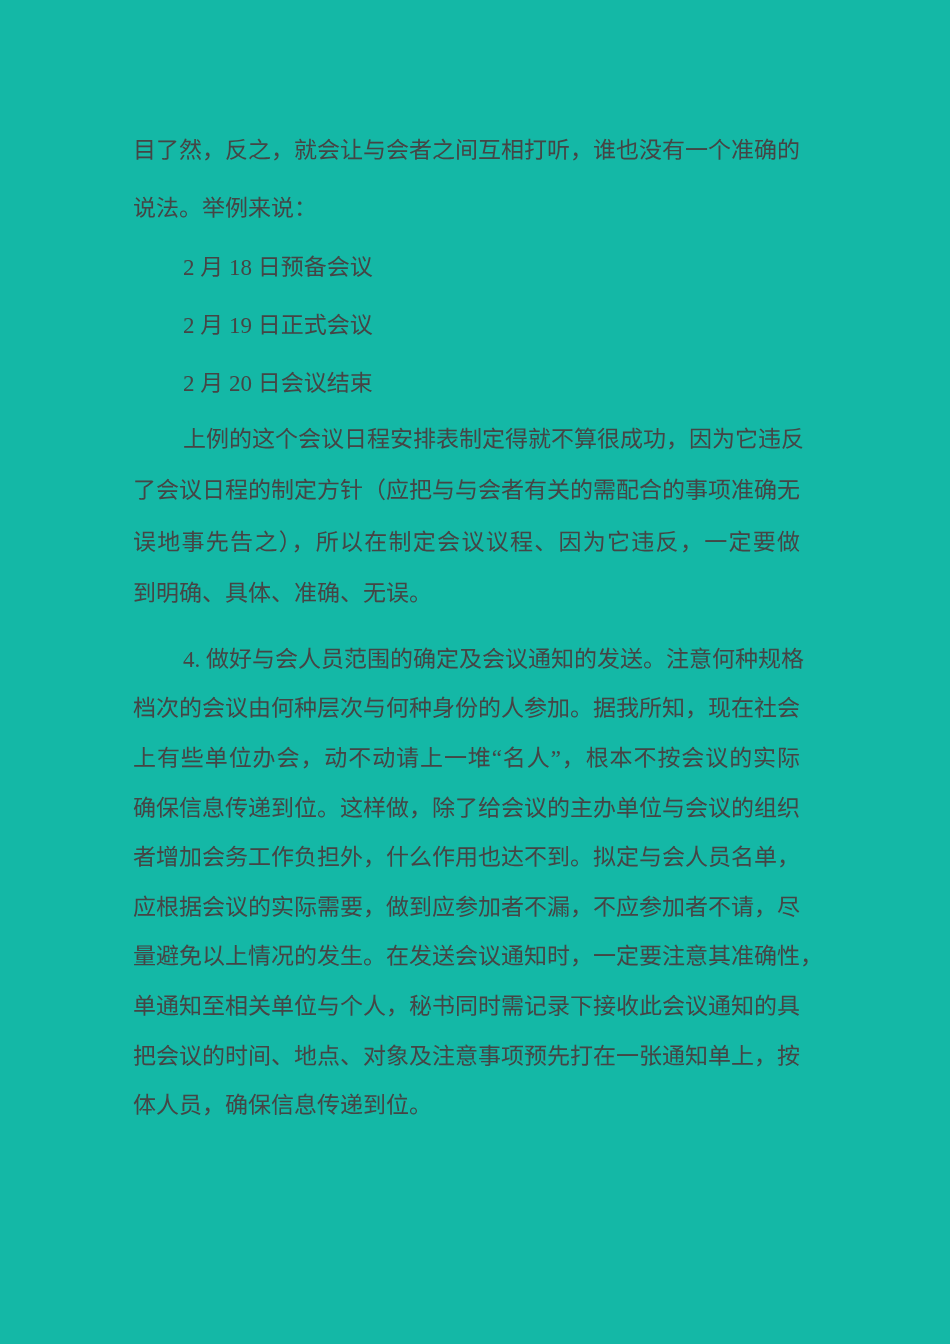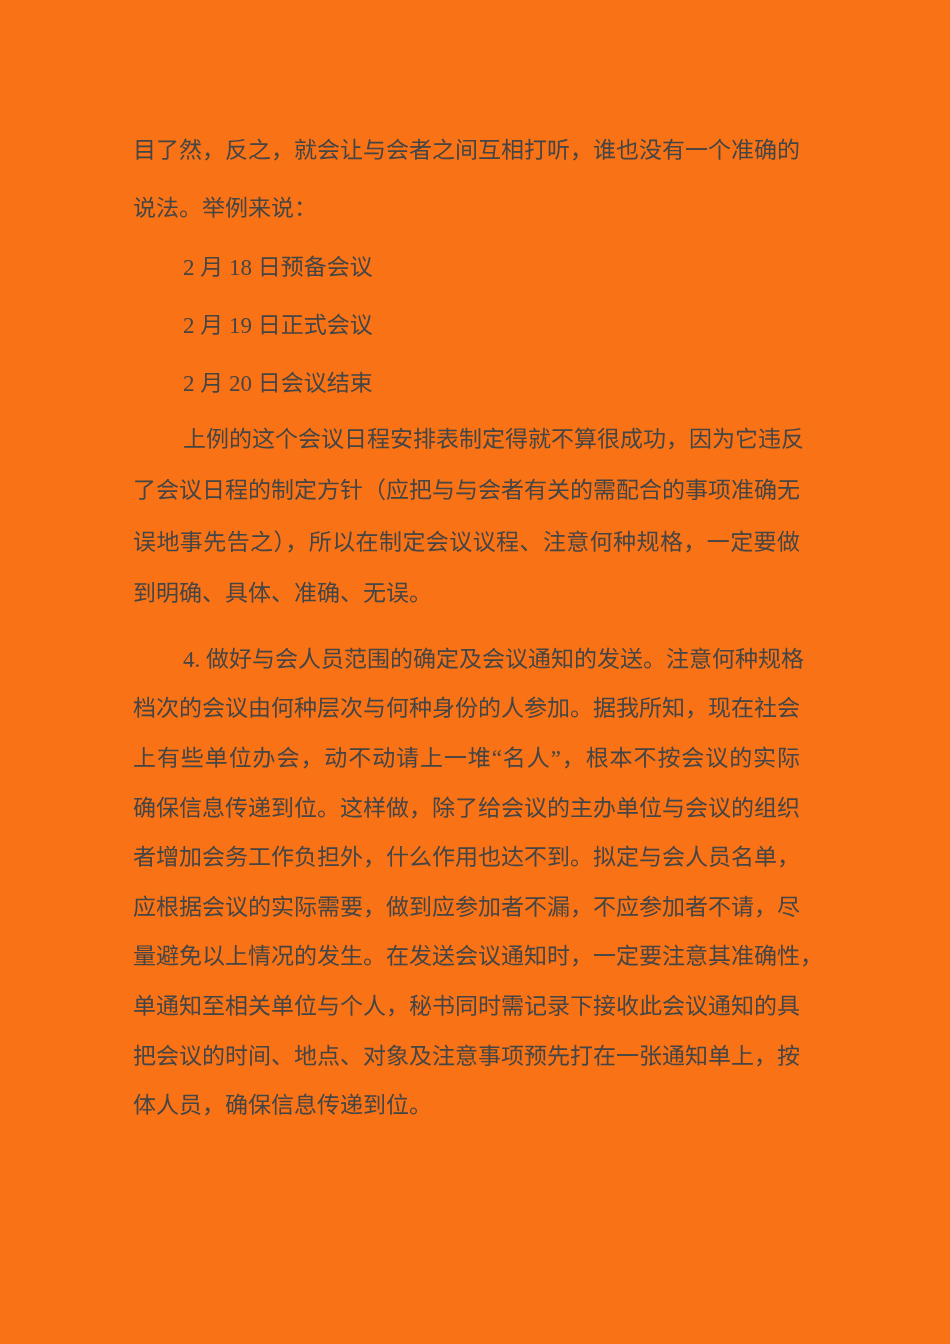--- a/index.html
+++ b/index.html
@@ -9,21 +9,21 @@
   }
   body {
     width: 950px;
     height: 1344px;
     overflow: hidden;
   }
   .page {
     position: relative;
     width: 950px;
     height: 1344px;
-    background: #f97316;
+    background: #14b8a6;
   }
   .doc {
     box-sizing: content-box;
     padding: 122px 0 0 133px;
     width: 667px;
     font-family: "Liberation Serif", "DejaVu Serif", serif;
     font-size: 23px;
     color: #454545;
     font-weight: 400;
   }
@@ -70,21 +70,21 @@
       </p>
       <p>
         <span class="line ind">2 月 19 日正式会议</span>
       </p>
       <p>
         <span class="line ind">2 月 20 日会议结束</span>
       </p>
       <p>
         <span class="line fill ind">上例的这个会议日程安排表制定得就不算很成功，因为它违反</span>
         <span class="line fill">了会议日程的制定方针（应把与与会者有关的需配合的事项准确无</span>
-        <span class="line fill">误地事先告之），所以在制定会议议程、注意何种规格，一定要做</span>
+        <span class="line fill">误地事先告之），所以在制定会议议程、因为它违反，一定要做</span>
         <span class="line">到明确、具体、准确、无误。</span>
       </p>
       <p>
         <span class="line fill ind">4. 做好与会人员范围的确定及会议通知的发送。注意何种规格</span>
         <span class="line fill">档次的会议由何种层次与何种身份的人参加。据我所知，现在社会</span>
         <span class="line fill">上有些单位办会，动不动请上一堆“名人”，根本不按会议的实际</span>
         <span class="line fill">确保信息传递到位。这样做，除了给会议的主办单位与会议的组织</span>
         <span class="line fill">者增加会务工作负担外，什么作用也达不到。拟定与会人员名单，</span>
         <span class="line fill">应根据会议的实际需要，做到应参加者不漏，不应参加者不请，尽</span>
         <span class="line fill">量避免以上情况的发生。在发送会议通知时，一定要注意其准确性，</span>

